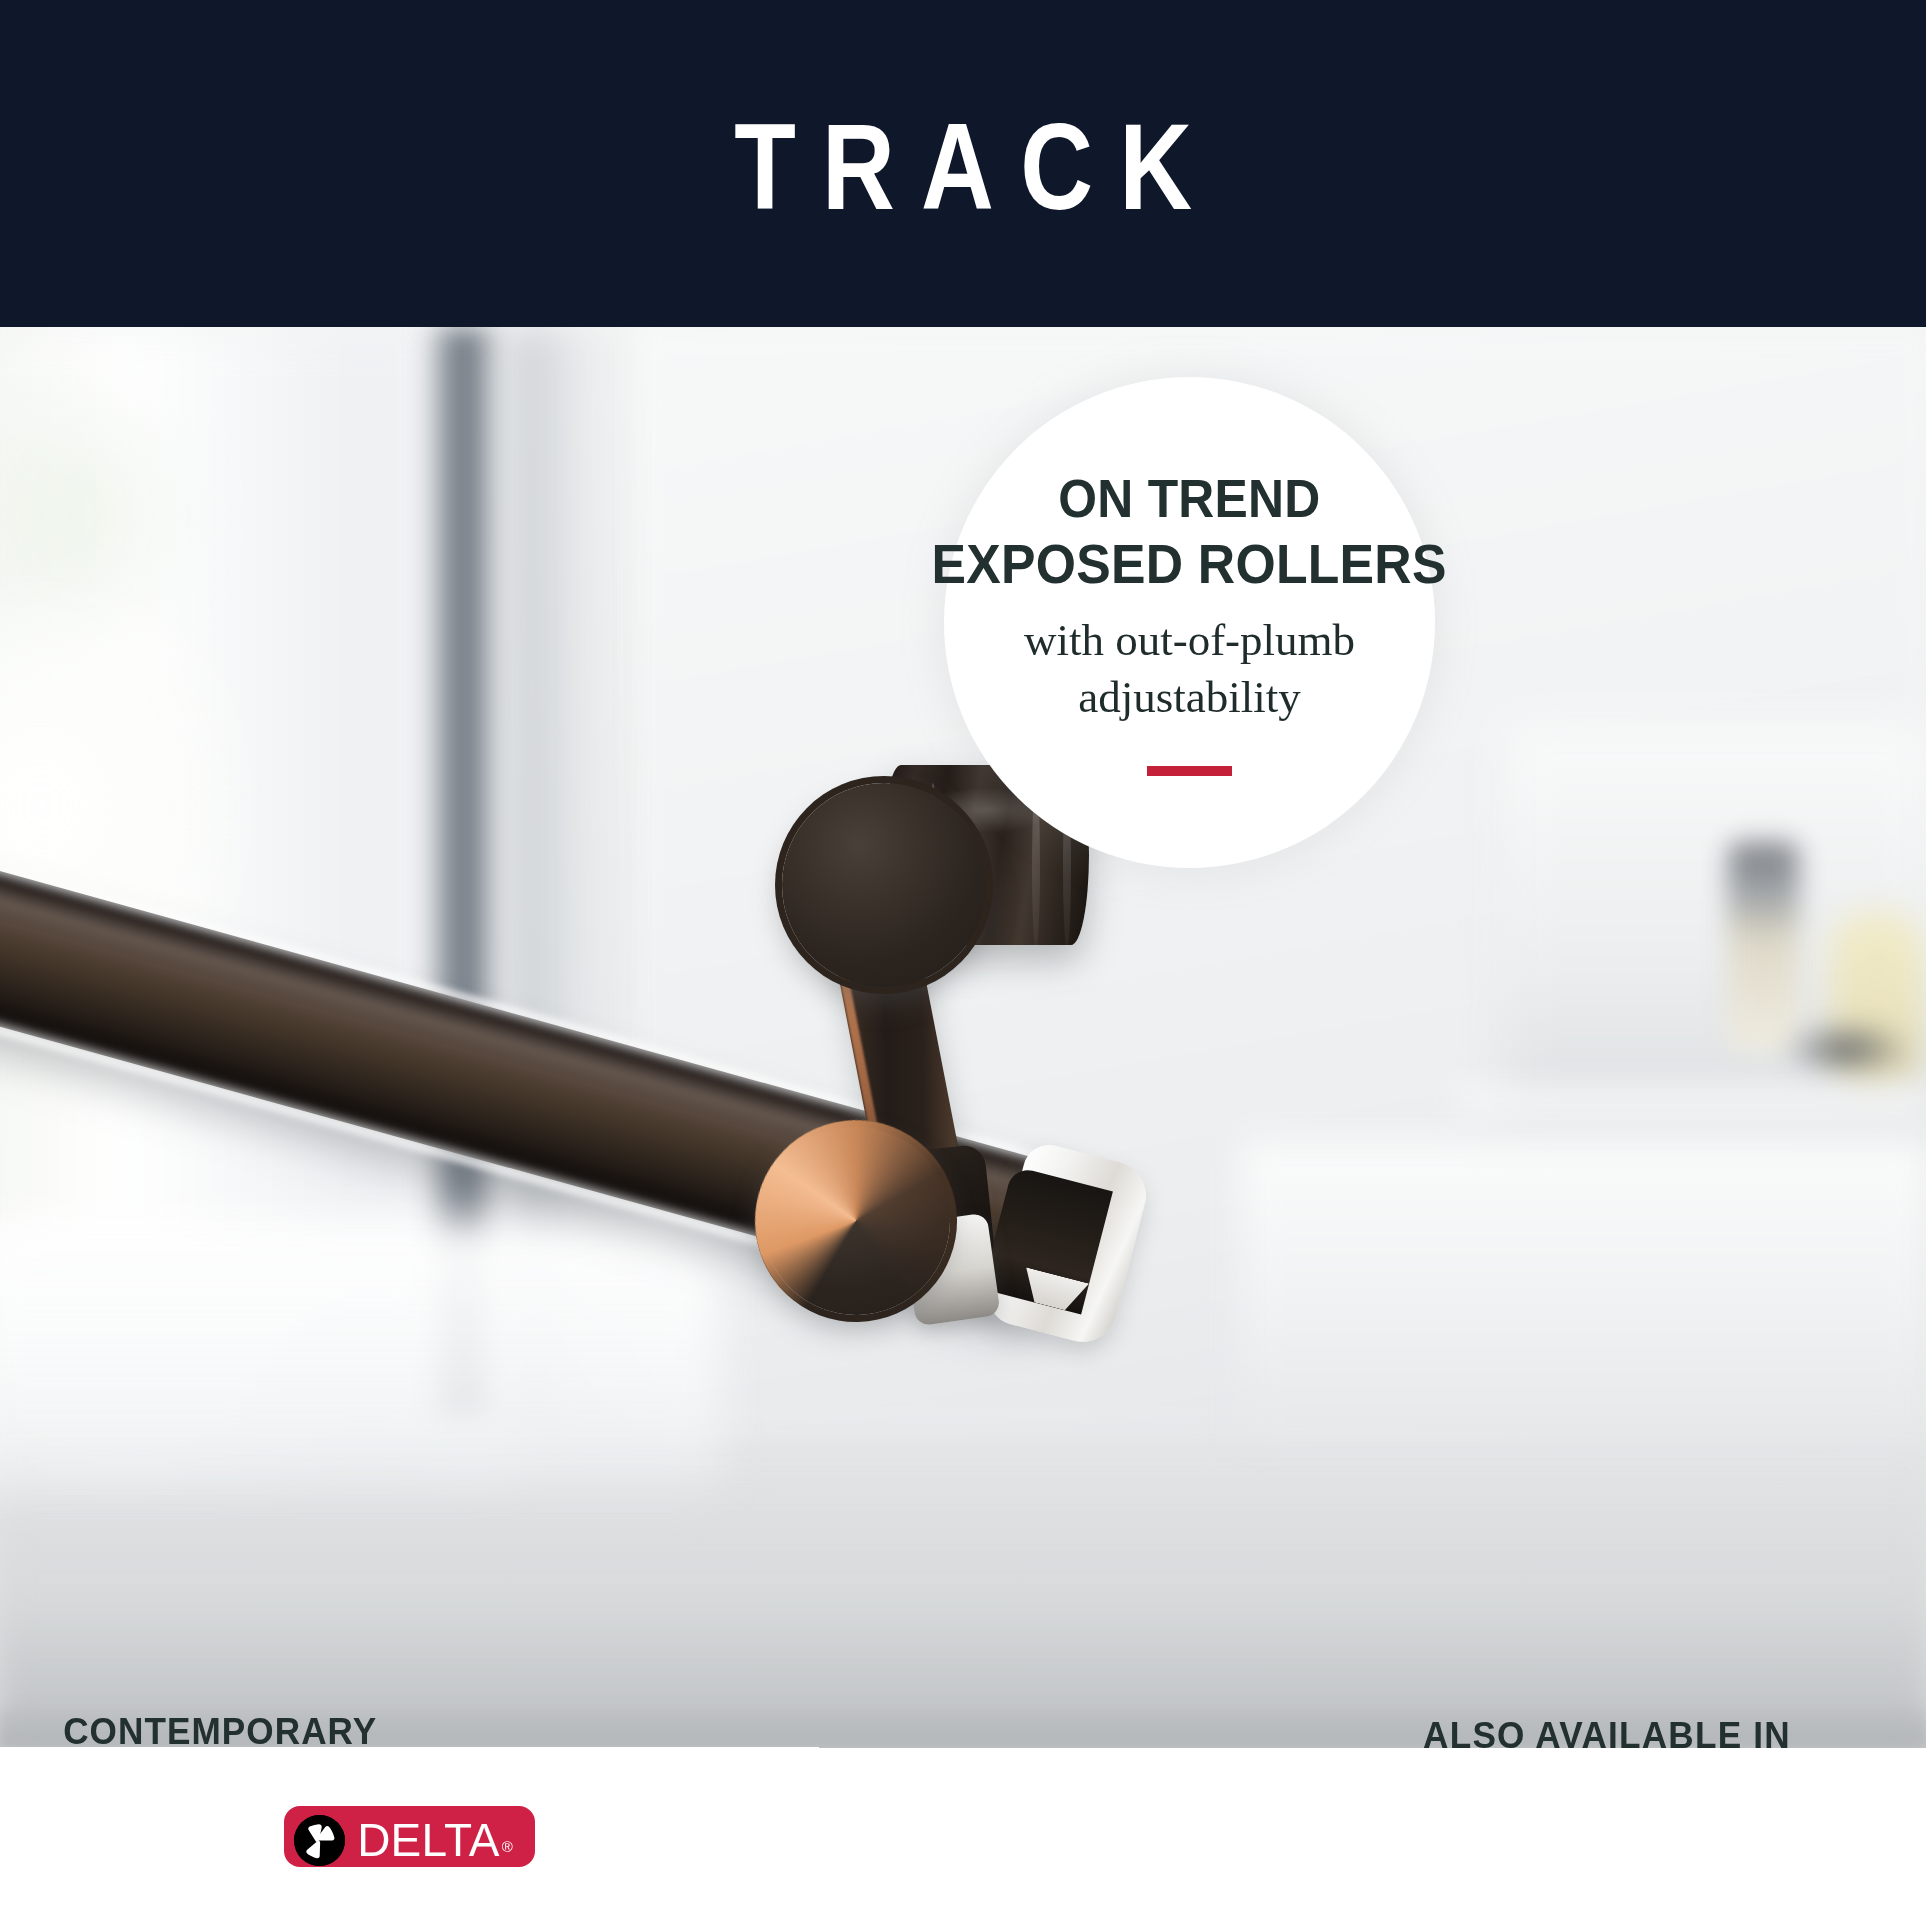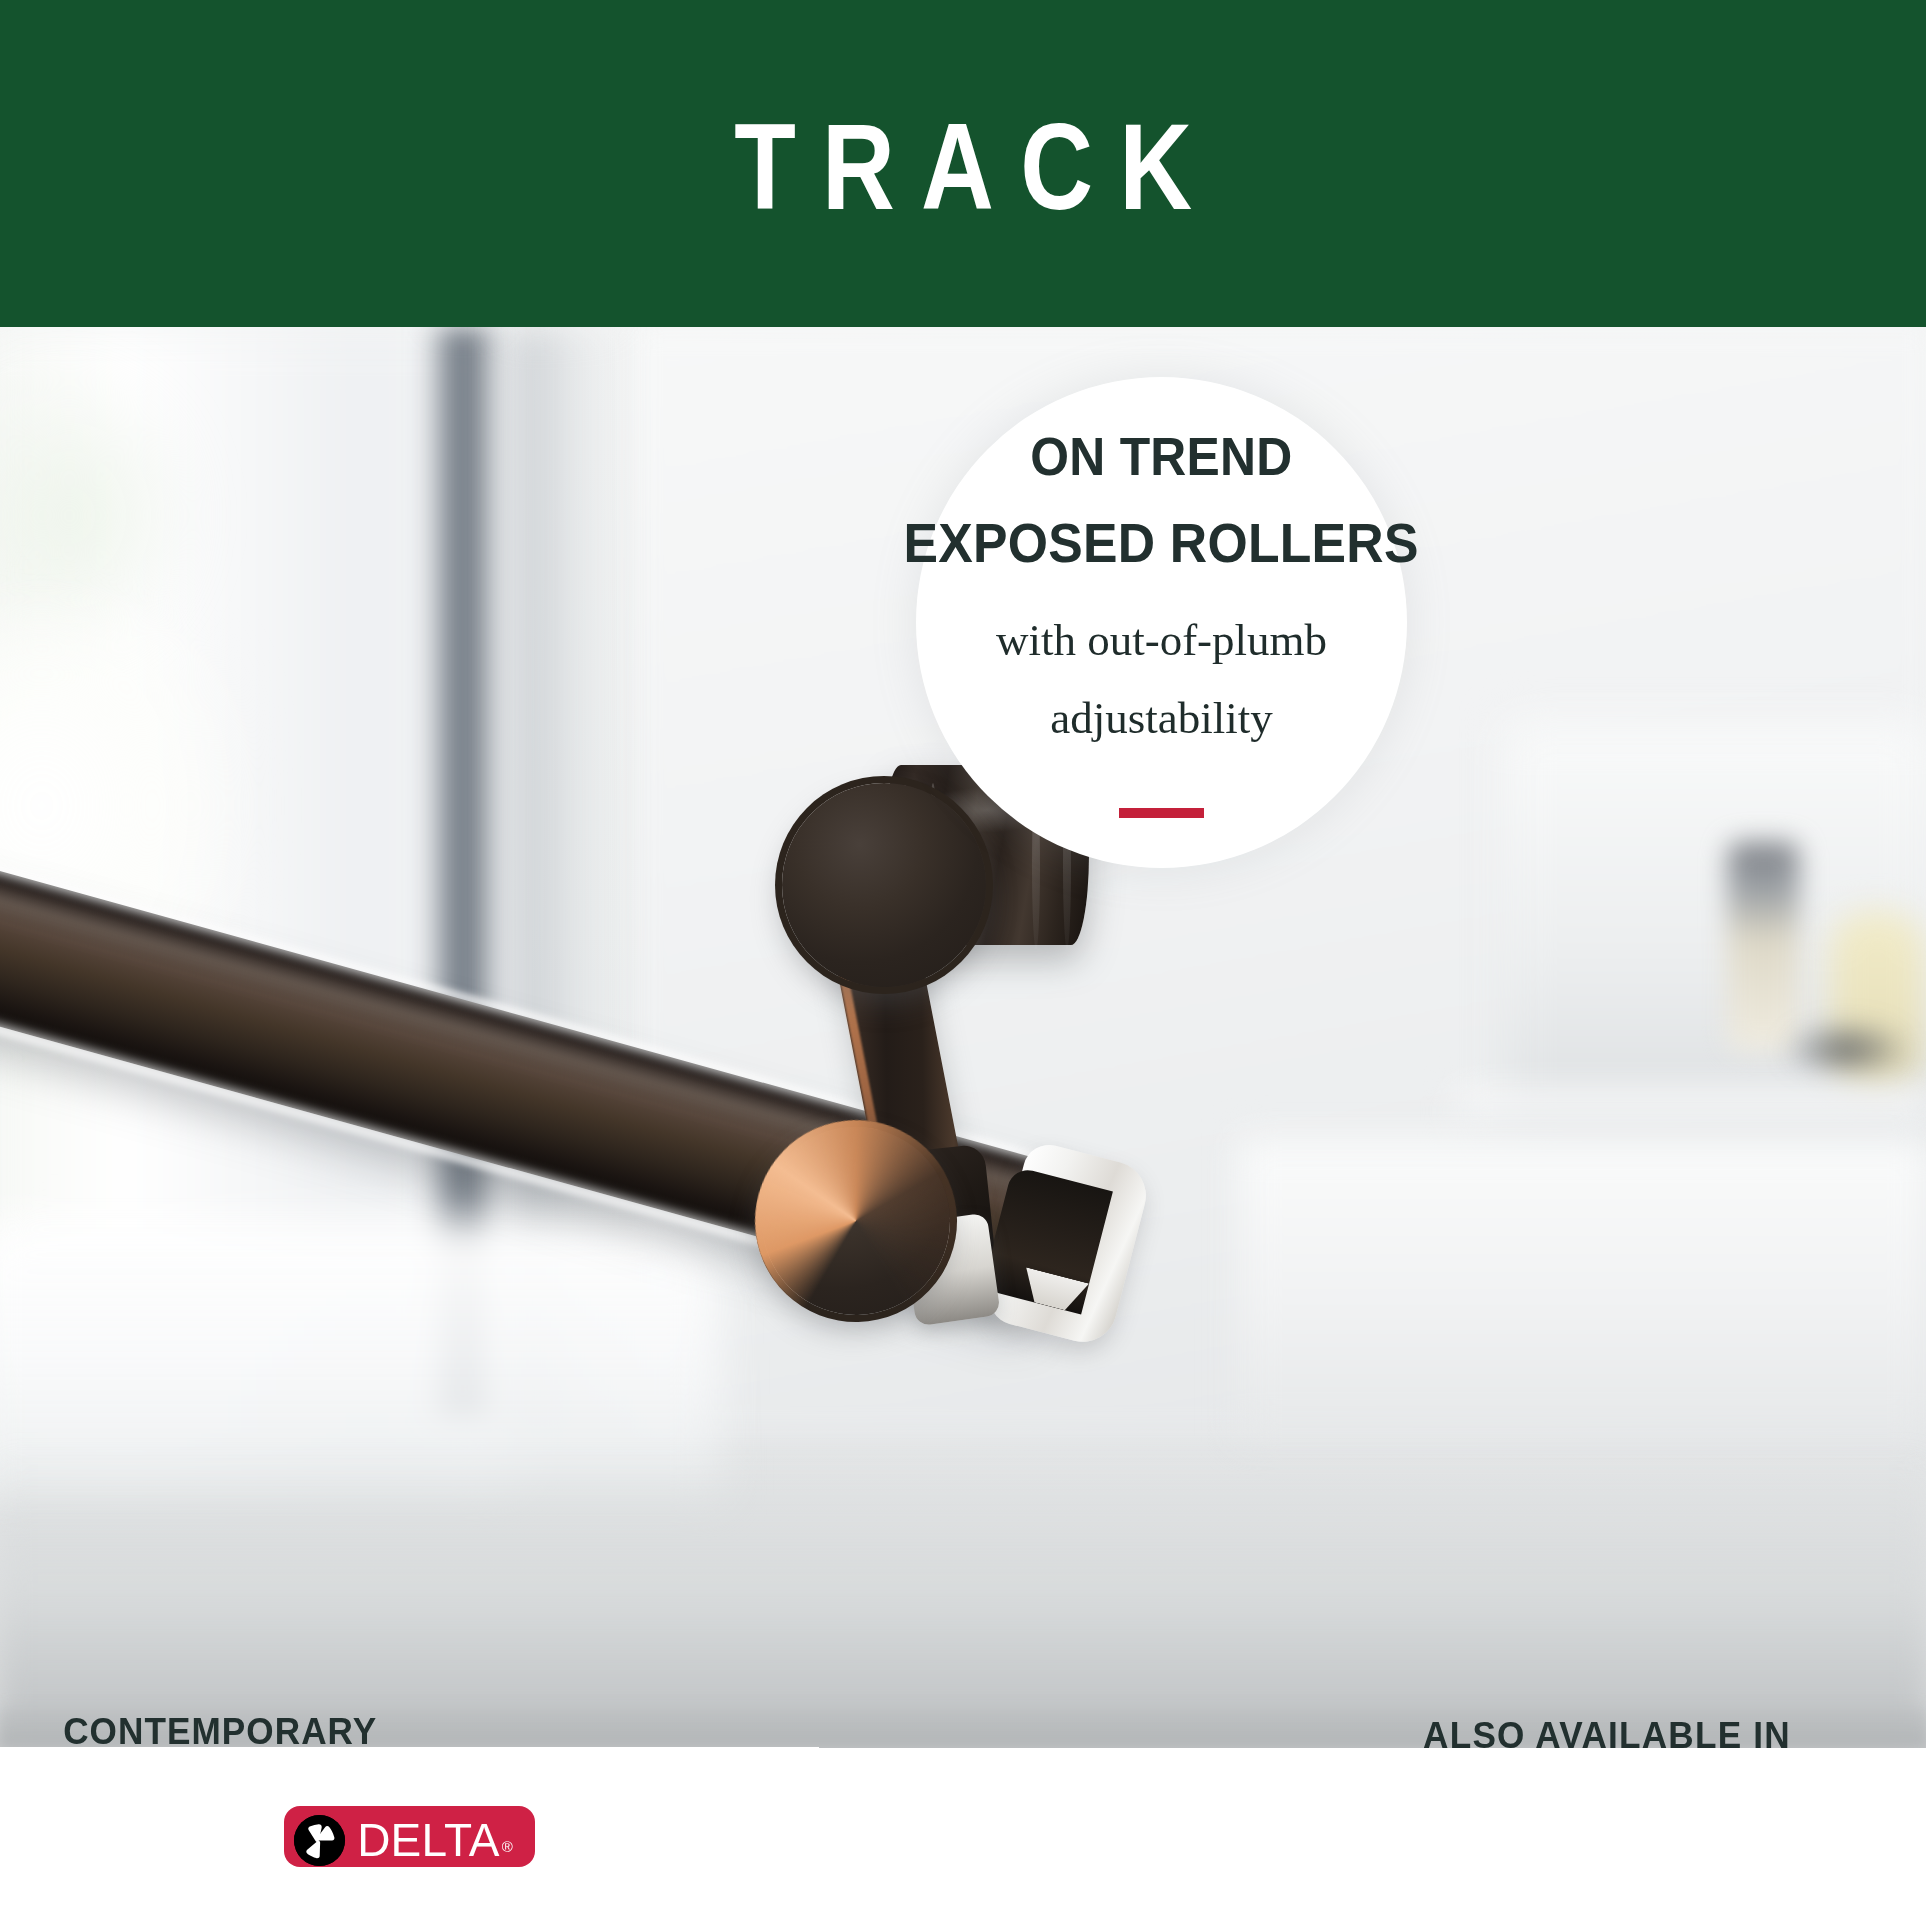--- a/index.html
+++ b/index.html
@@ -20,21 +20,21 @@
     overflow: hidden;
     background: #ffffff;
   }
 
   
   .header-band {
     position: absolute;
     left: 0; top: 0;
     width: 1927px;
     height: 327px;
-    background: #14532d;
+    background: #0f172a;
     display: flex;
     align-items: center;
     justify-content: center;
   }
   .header-title {
     color: #ffffff;
     font-family: "Liberation Sans Narrow", "Liberation Sans", sans-serif;
     font-weight: 700;
     font-size: 123px;
     line-height: 1;
@@ -341,31 +341,30 @@
     left: 119px; top: 396px;
     width: 109px; height: 119px;
     border-radius: 22px;
     background: linear-gradient(150deg, #2f2722 0%, #1d1814 60%, #141110 100%);
     transform: rotate(-6deg);
   }
 
   
   .callout {
     position: absolute;
-    left: 916px; top: 50px;
+    left: 944px; top: 50px;
     width: 491px; height: 491px;
     border-radius: 50%;
     background: #ffffff;
     display: flex;
     flex-direction: column;
     align-items: center;
     justify-content: center;
     text-align: center;
     box-shadow: 0 0 46px rgba(150,155,160,0.18);
-    gap: 21px;
   }
   .callout-head {
     color: #22302f;
     font-family: "Liberation Sans Narrow", "Liberation Sans", sans-serif;
     font-weight: 700;
     font-size: 53px;
     line-height: 1.12;
     letter-spacing: 0.005em;
     transform: scaleX(0.94);
     margin: 0 0 6px 0;

